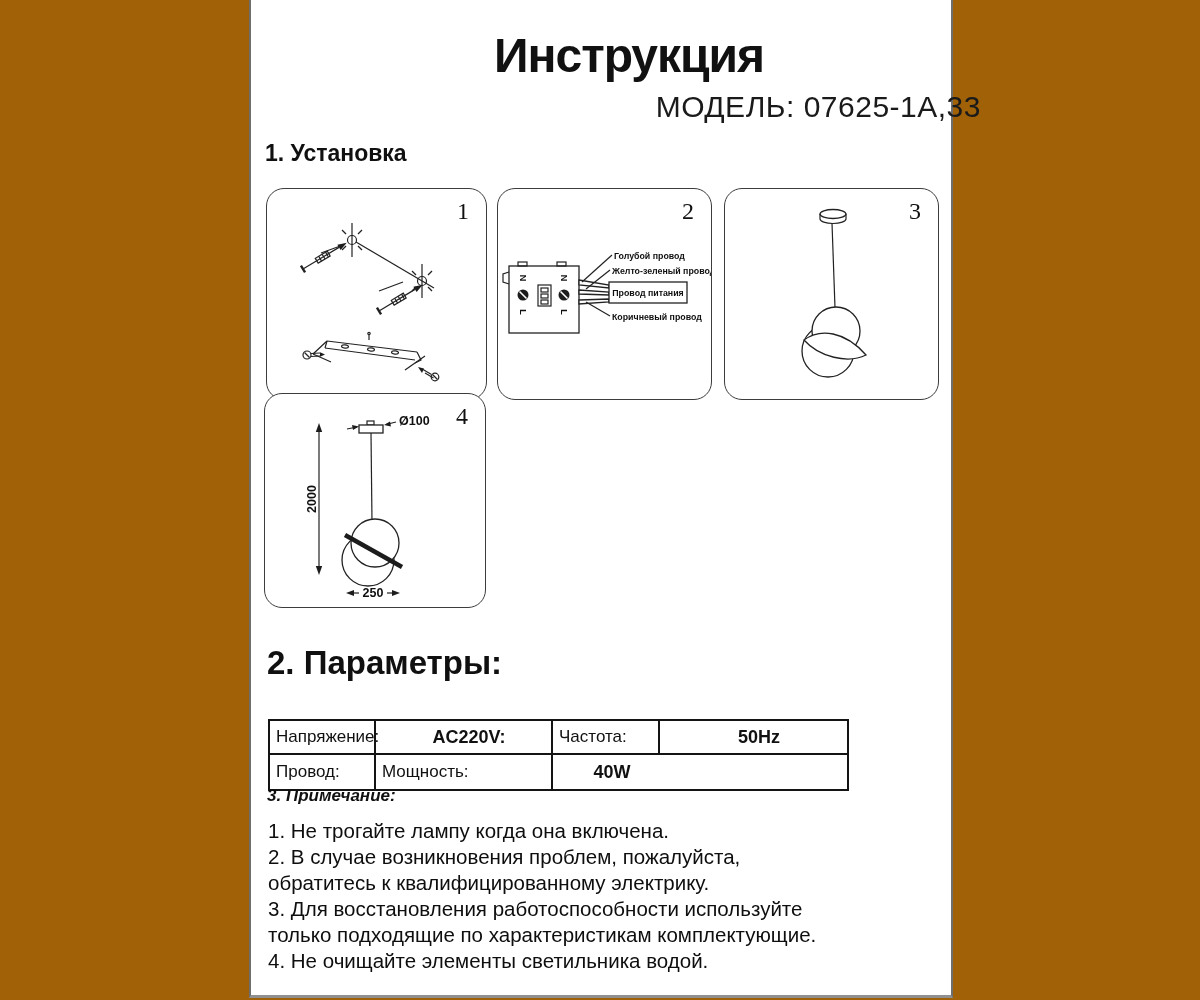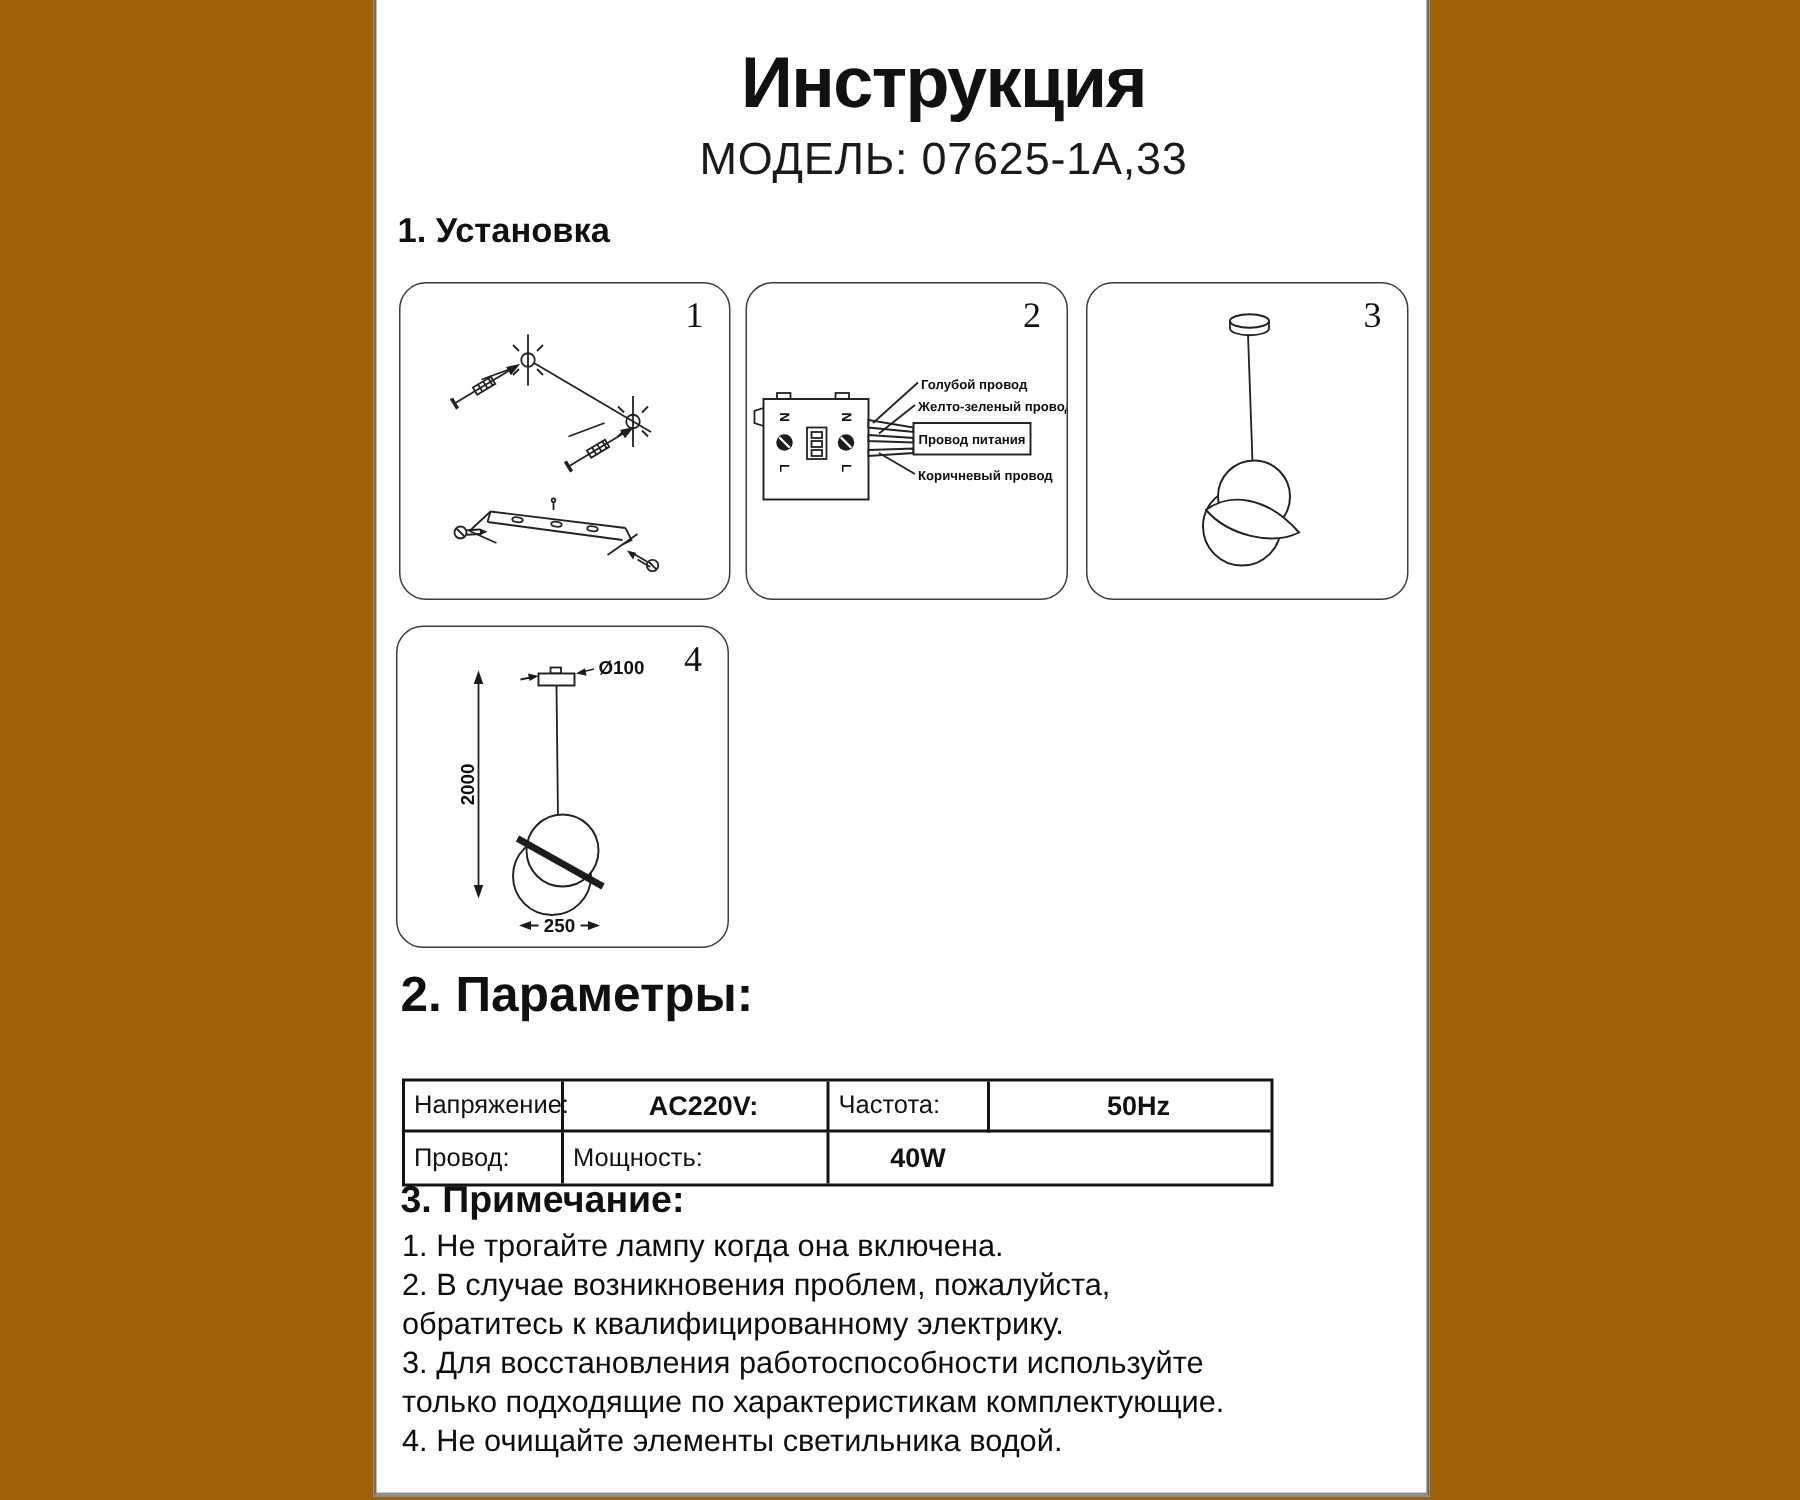--- a/index.html
+++ b/index.html
@@ -2,33 +2,33 @@
 <html><head>
 <meta charset="utf-8">
 <style>
   html,body{margin:0;padding:0;background:#fff;}
   body{width:1200px;height:1000px;font-family:"Liberation Sans",sans-serif;color:#111;}
   .stage{position:relative;width:1200px;height:1000px;overflow:hidden;background:#a16207;}
   .frame{position:absolute;left:249px;top:-4px;width:700px;height:999px;
          border-left:2px solid #6e6e6e;border-right:2px solid #6e6e6e;border-bottom:3px solid #909090;background:#fff;}
   .doc-title{position:absolute;left:249px;top:28px;width:704px;text-align:center;
              font-size:48px;font-weight:700;letter-spacing:-1px;transform:translateX(28px);}
-  .doc-subtitle{position:absolute;left:249px;top:90px;width:704px;text-align:center;
+  .doc-subtitle{position:absolute;left:249px;top:90px;width:704px;text-align:right;
                 font-size:30px;font-weight:400;letter-spacing:.5px;transform:translateX(28px);color:#1a1a1a;}
   .heading{position:absolute;font-weight:700;color:#101010;}
   .h-install{left:265px;top:140px;font-size:23px;}
   .h-params{left:267px;top:644px;font-size:33px;}
-  .h-notes{left:267px;top:786px;font-size:25px;}
+  .h-notes{left:267px;top:786px;font-size:17px;font-style:italic;}
   .panel{position:absolute;border:1.6px solid #3c3c3c;border-radius:18px;background:#fff;}
   .panel svg{position:absolute;left:0;top:0;}
   .panel .num{position:absolute;top:9px;right:17px;font-family:"Liberation Serif",serif;font-size:24px;color:#111;}
   #p1{left:266px;top:188px;width:219px;height:210px;}
   #p2{left:497px;top:188px;width:213px;height:210px;}
   #p3{left:724px;top:188px;width:213px;height:210px;}
-  #p4{left:264px;top:417px;width:220px;height:213px;}
+  #p4{left:264px;top:393px;width:220px;height:213px;}
   .ptable{position:absolute;left:268px;top:719px;display:grid;
           grid-template-columns:106px 177px 107px 187px;grid-auto-rows:34px;
           border:2px solid #141414;background:#fff;}
   .cell{display:flex;align-items:center;font-size:17px;padding-left:6px;
         border-right:2px solid #141414;border-bottom:2px solid #141414;white-space:nowrap;}
   .cell.val{justify-content:center;font-weight:700;font-size:18px;padding-left:11px;}
   .cell.last-col{border-right:none;}
   .cell.last-row{border-bottom:none;}
   .notes{position:absolute;left:268px;top:818px;width:568px;font-size:20.5px;line-height:26px;color:#0e0e0e;}
   .notes .note{margin:0;}

